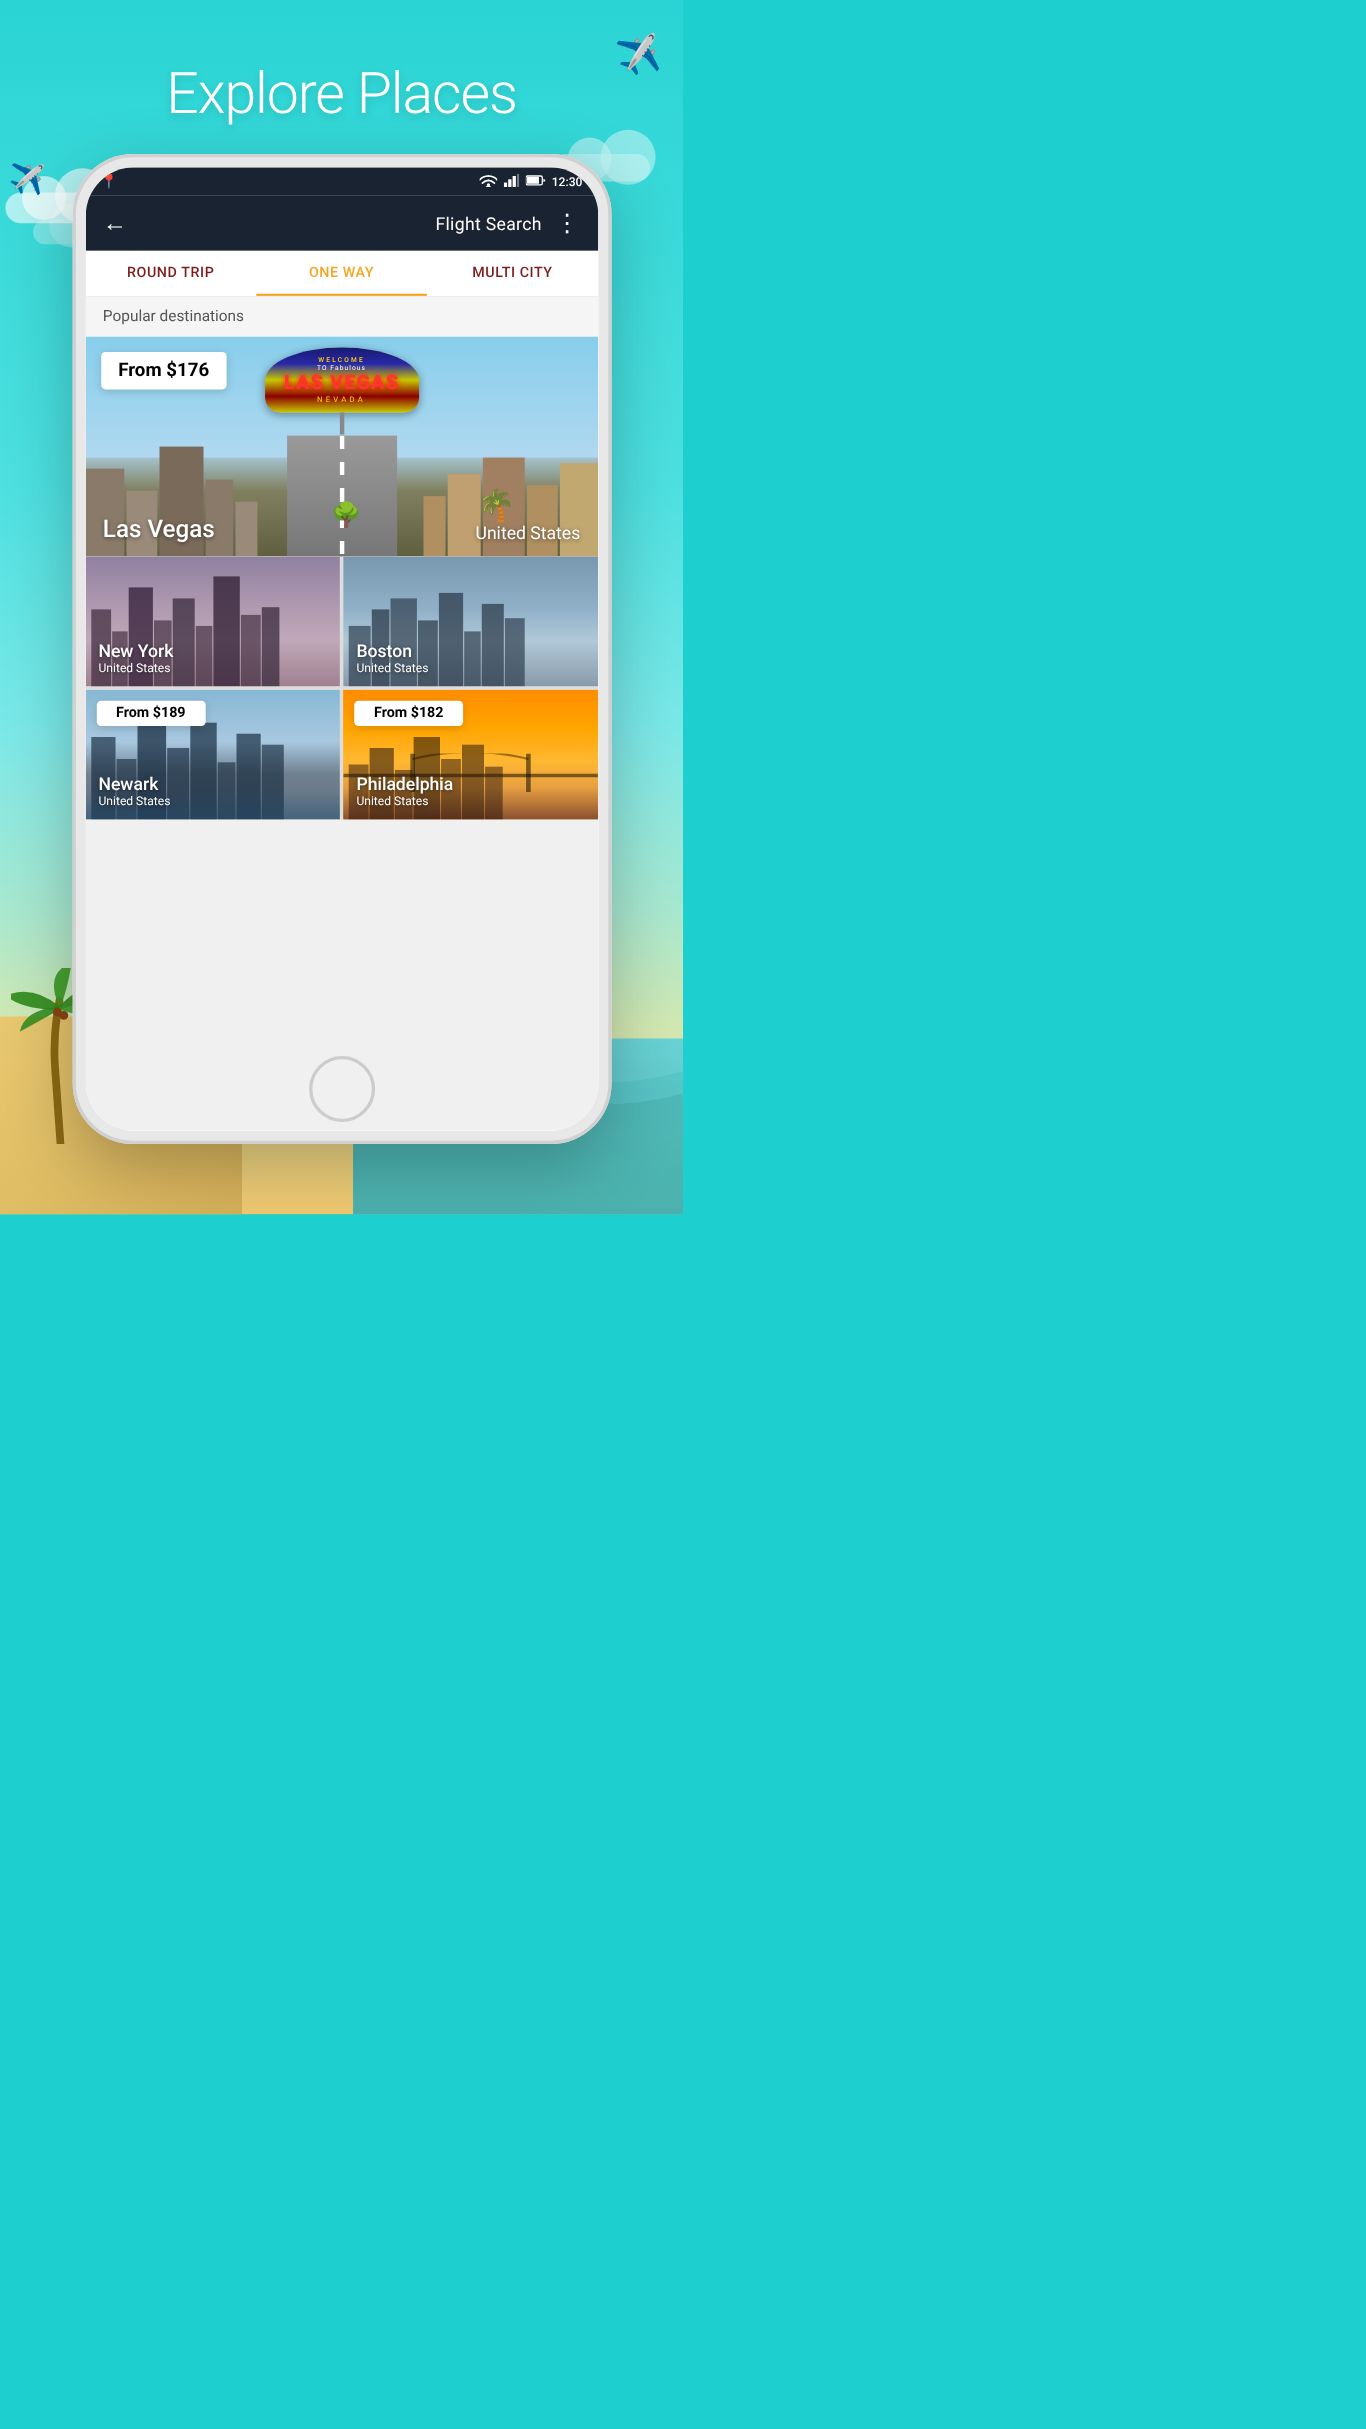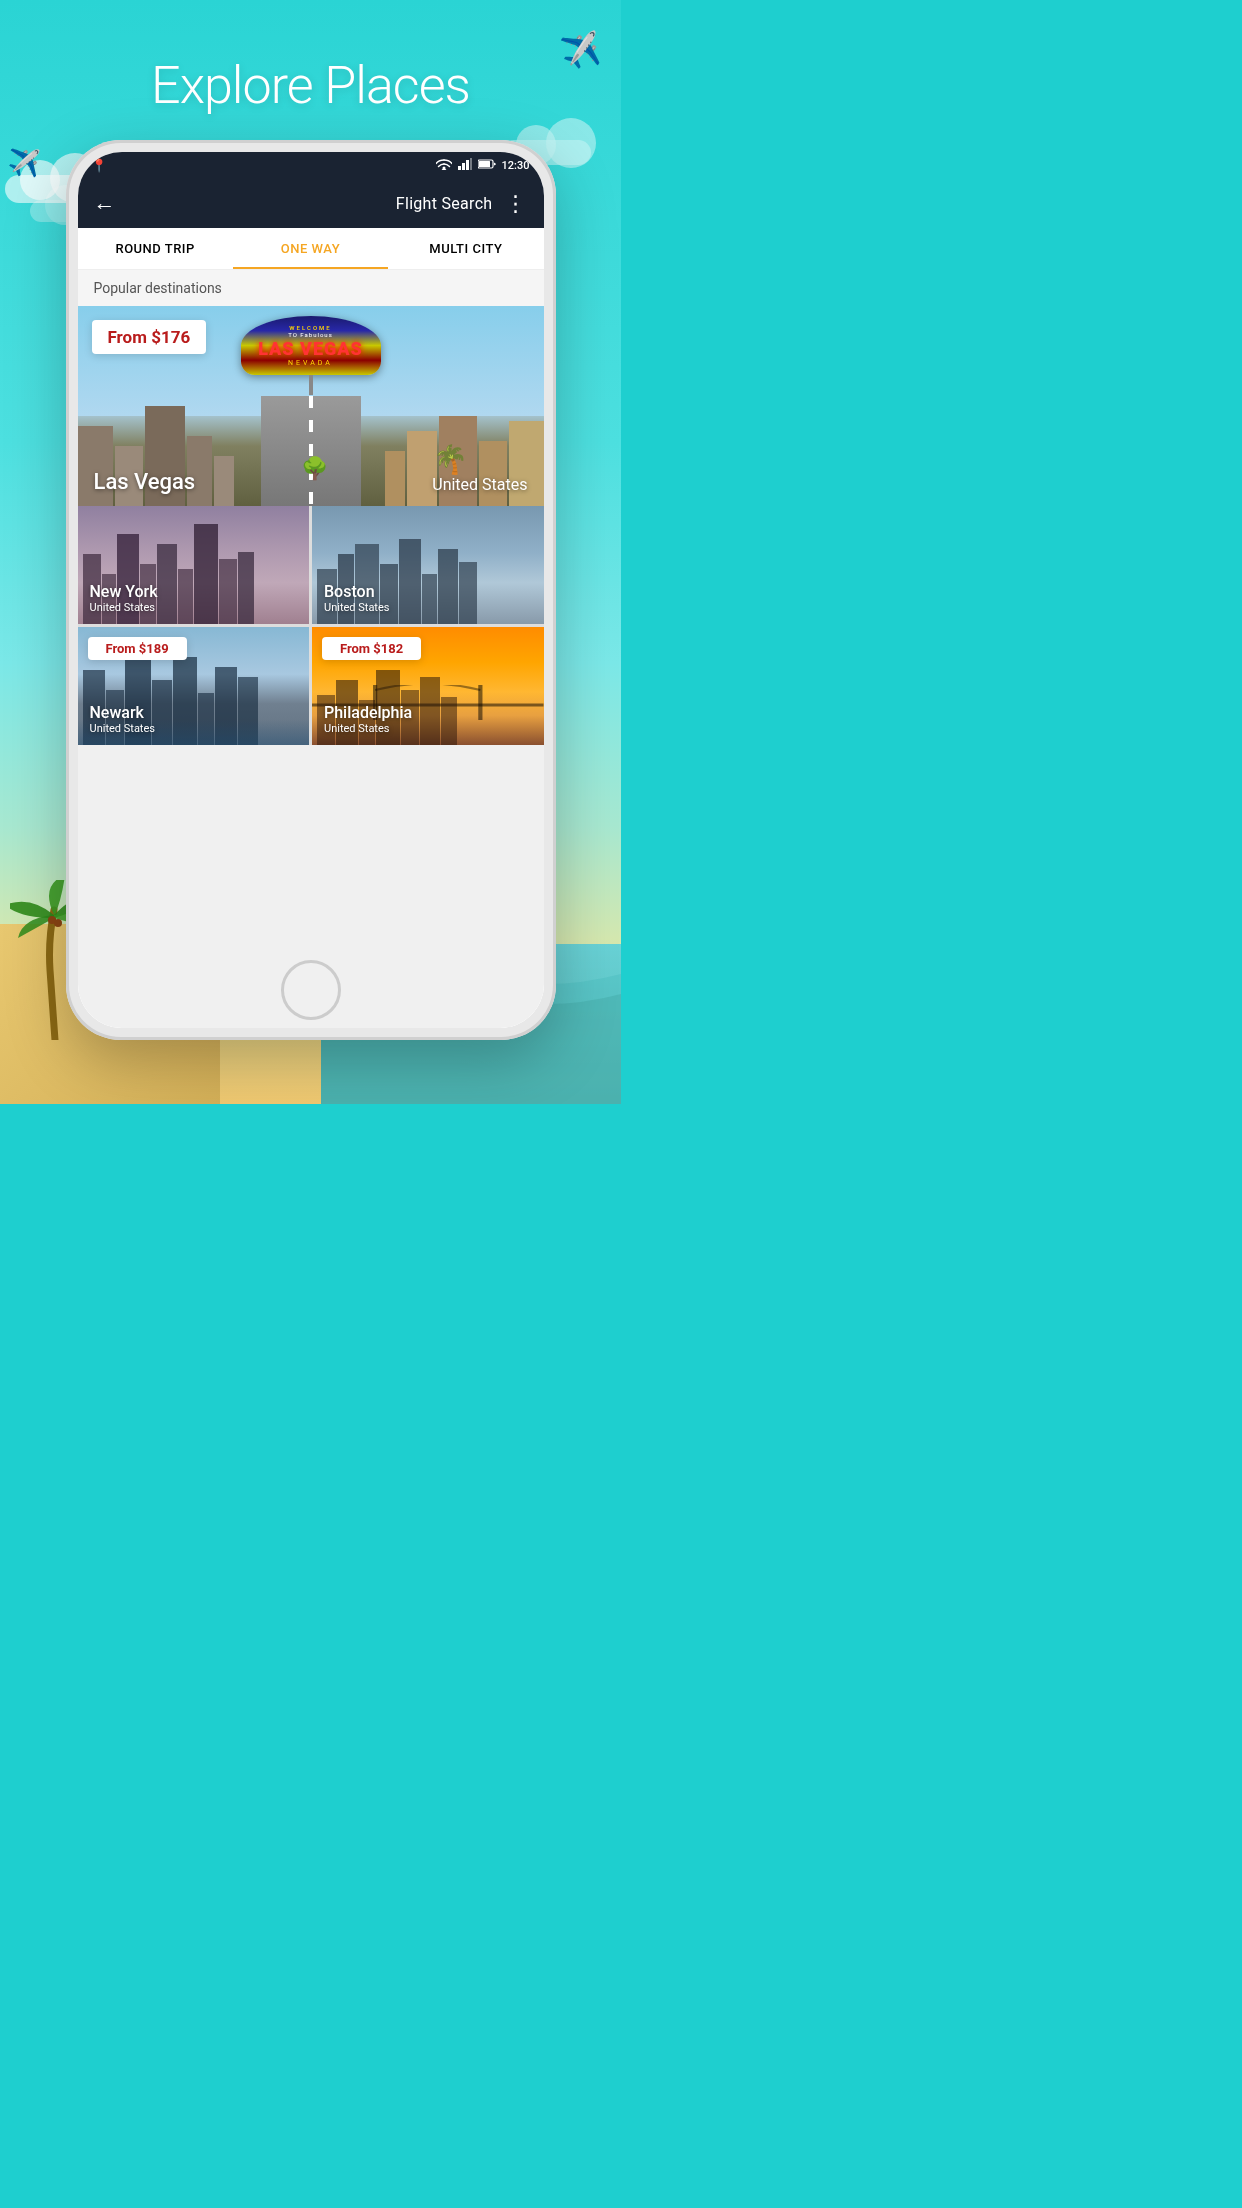--- a/index.html
+++ b/index.html
@@ -170,21 +170,21 @@
       background: white;
       border-bottom: 1px solid #eee;
     }
 
     .tab {
       flex: 1;
       text-align: center;
       padding: 13px 4px;
       font-size: 13px;
       font-weight: 500;
-      color: #000000;
+      color: #7f1d1d;
       cursor: pointer;
       position: relative;
       letter-spacing: 0.5px;
     }
 
     .tab.active {
       color: #f5a623;
     }
 
     .tab.active::after {
@@ -210,21 +210,21 @@
       height: 200px;
       overflow: hidden;
       margin: 0;
     }
 
     .card-price-badge {
       position: absolute;
       top: 14px;
       left: 14px;
       background: white;
-      color: #b91c1c;
+      color: #000000;
       font-size: 17px;
       font-weight: 700;
       padding: 7px 16px;
       border-radius: 4px;
       box-shadow: 0 2px 8px rgba(0,0,0,0.15);
     }
 
     .card-location-bottom {
       position: absolute;
       bottom: 12px;

